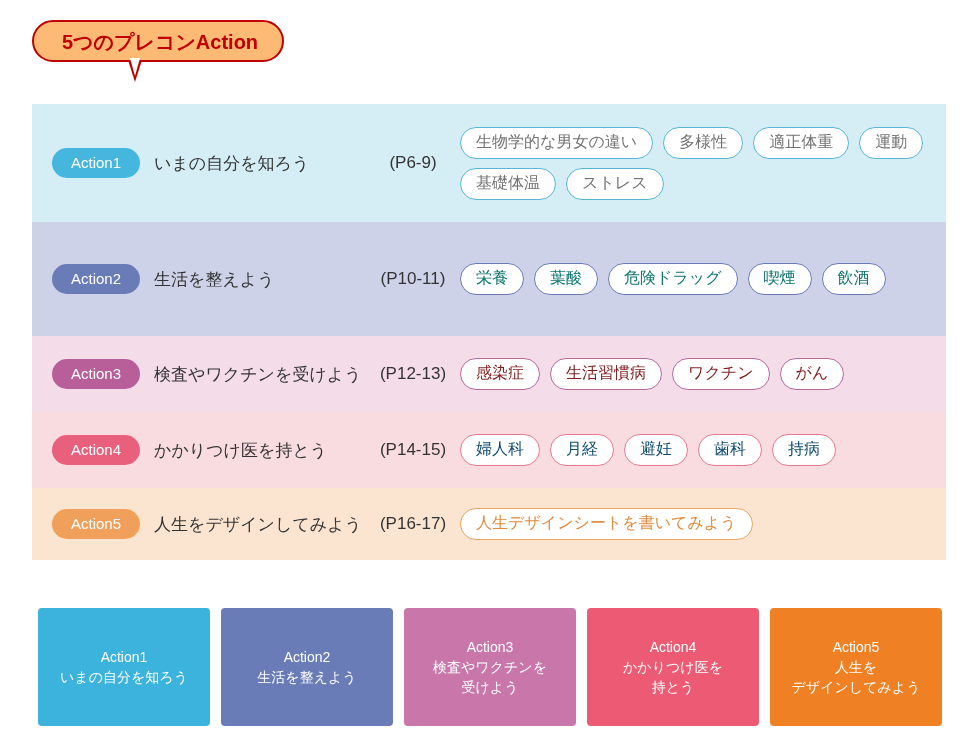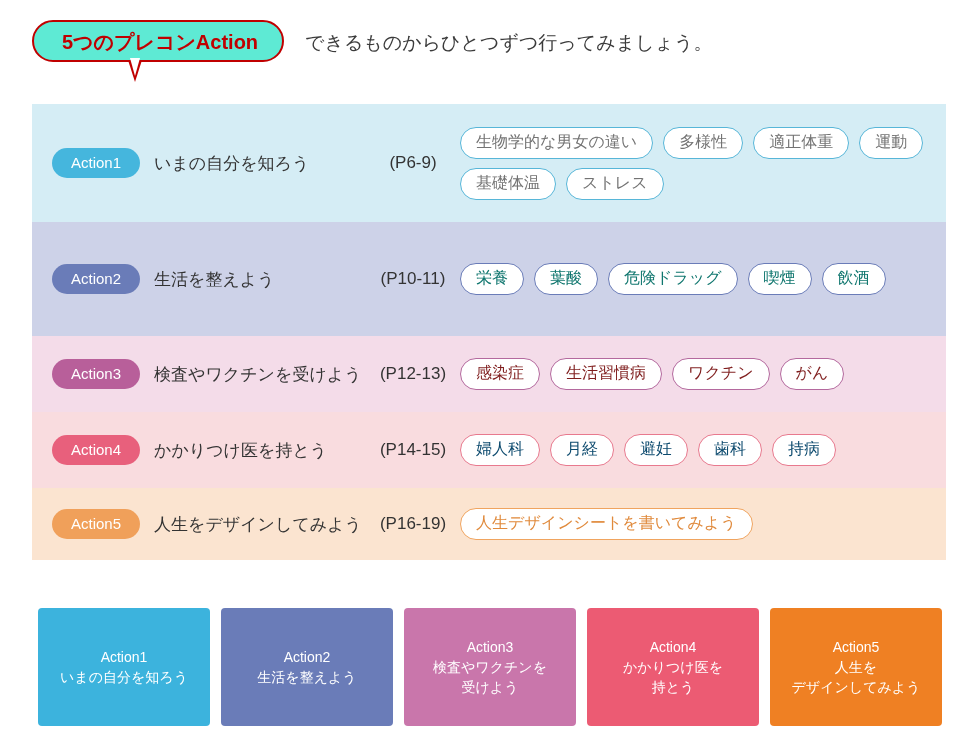--- a/index.html
+++ b/index.html
@@ -26,21 +26,21 @@
   }
   .speech-bubble {
     position: absolute;
     left: 32px;
     top: 20px;
     width: 252px;
     height: 42px;
     border: 2px solid #c00000;
     border-radius: 21px;
     box-sizing: border-box;
-    background: #5eead4;
+    background: #fdba74;
   }
   .speech-bubble-text {
     position: absolute;
     left: 0;
     top: 0;
     width: 252px;
     height: 42px;
     line-height: 40px;
     text-align: center;
     font-size: 20px;
@@ -188,21 +188,20 @@
 </style>
 </head>
 <body>
 
 <div class="header">
   <div class="speech-bubble">
     <div class="speech-bubble-text">5つのプレコンAction</div>
   </div>
   <div class="bubble-tail"></div>
   <div class="bubble-tail-inner"></div>
-  <div class="header-note">できるものからひとつずつ行ってみましょう。</div>
 </div>
 
 <div class="rows">
 
   <div class="row row-1">
     <div class="badge">Action1</div>
     <div class="row-title">いまの自分を知ろう</div>
     <div class="row-pages">(P6-9)</div>
     <div class="tags">
       <span class="tag">生物学的な男女の違い</span>
@@ -248,21 +247,21 @@
       <span class="tag">月経</span>
       <span class="tag">避妊</span>
       <span class="tag">歯科</span>
       <span class="tag">持病</span>
     </div>
   </div>
 
   <div class="row row-5">
     <div class="badge">Action5</div>
     <div class="row-title">人生をデザインしてみよう</div>
-    <div class="row-pages">(P16-19)</div>
+    <div class="row-pages">(P16-17)</div>
     <div class="tags">
       <span class="tag">人生デザインシートを書いてみよう</span>
     </div>
   </div>
 
 </div>
 
 <div class="cards">
   <div class="card" style="background: rgb(60, 179, 221);">
     <div>Action1</div>

